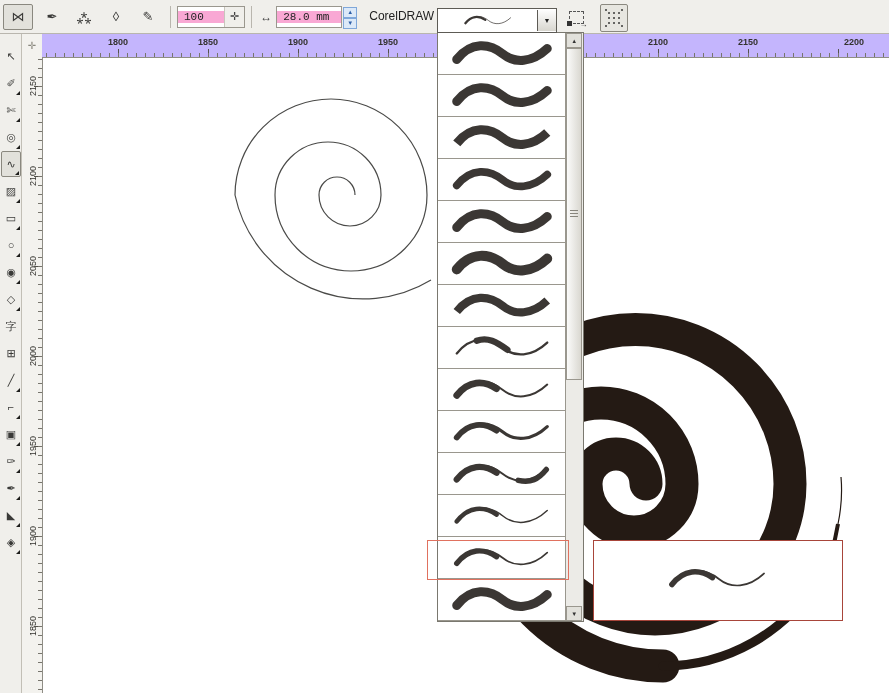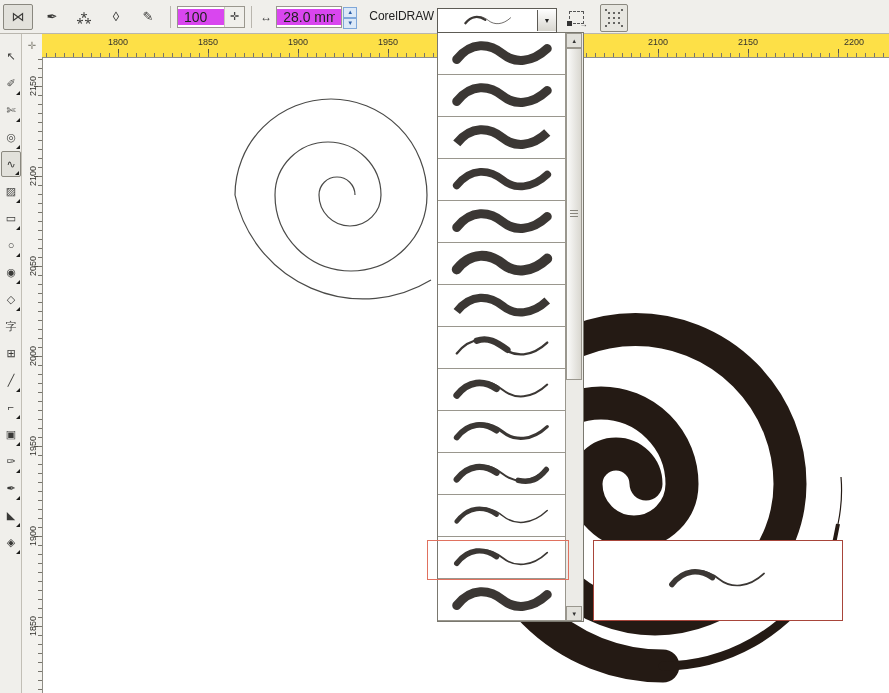--- a/index.html
+++ b/index.html
@@ -8,22 +8,22 @@
 
   
   .propbar{position:absolute;left:0;top:0;width:889px;height:33px;
     background:#f0efeb;border-bottom:1px solid #b9b6ae;z-index:20;
     display:flex;align-items:center;}
   .pen-btn{width:24px;height:24px;margin:0 3px;display:flex;align-items:center;justify-content:center;
     font-size:13px;color:#3a3a38;background:transparent;border:1px solid transparent;}
   .pen-btn.sel{background:#e2e1db;border:1px solid #8a887f;border-radius:2px;width:28px;}
   .vsep{width:1px;height:22px;background:#b9b6ae;margin:0 6px;}
   .field-group{display:flex;align-items:center;border:1px solid #9a978e;background:#fff;height:20px;}
-  .field-text{font-size:14px;color:#222;padding:0 6px;border:none;outline:none;
-    font-family:Liberation Sans, sans-serif;background:#d946ef;}
+  .field-text{font-size:11px;color:#222;padding:0 6px;border:none;outline:none;
+    font-family:Liberation Mono, monospace;background:#f9a8d4;}
   .fg-icon{font-size:11px;color:#444;padding:0 5px;background:#f0efeb;height:100%;
     display:flex;align-items:center;border-left:1px solid #c8c5bc;}
   .lead-icon{font-size:12px;color:#444;margin:0 4px 0 2px;}
   .spinner{display:flex;flex-direction:column;width:14px;height:20px;margin-left:1px;}
   .spinner span{flex:1;font-size:6px;line-height:9px;text-align:center;color:#2d5fa8;
     background:#dce9f8;border:1px solid #7fa7d9;}
   .preset-label{font-size:12px;color:#222;margin:0 14px 0 12px;white-space:nowrap;}
   .combo{position:absolute;left:437px;top:8px;width:118px;height:23px;background:#fff;
     border:1px solid #5d5b55;display:flex;align-items:center;}
   .combo-preview{flex:1;height:100%;display:flex;align-items:center;justify-content:center;}
@@ -35,22 +35,22 @@
   .dashed-ico b{position:absolute;left:-3px;bottom:-3px;width:5px;height:5px;background:#333;}
   .dashed-ico i{position:absolute;right:-5px;bottom:-6px;font-size:8px;color:#333;font-style:normal;}
   .grid-btn{border:1px solid #8a887f;background:#e7e6e0;border-radius:2px;}
   .dots{width:2px;height:2px;background:#3a3a38;border-radius:50%;
     box-shadow:-5px -5px #3a3a38,0 -5px #3a3a38,5px -5px #3a3a38,
                -5px 0 #3a3a38,5px 0 #3a3a38,
                -5px 5px #3a3a38,0 5px #3a3a38,5px 5px #3a3a38,
                -8px -8px #3a3a38,8px -8px #3a3a38,-8px 8px #3a3a38,8px 8px #3a3a38;}
 
   
-  .h-ruler{position:absolute;left:22px;top:34px;width:867px;height:23px;background:#fde047;
-    border-bottom:1px solid #8f8d85;z-index:10;}
+  .h-ruler{position:absolute;left:22px;top:34px;width:867px;height:23px;background:#c4b5fd;
+    border-bottom:1px solid #8f8d85;z-index:10;font-weight:bold;}
   .h-ruler::after{content:"";position:absolute;left:6px;right:0;bottom:0;height:4px;
     background:repeating-linear-gradient(to right,#77756d 0 1px,transparent 1px 9px);}
   .h-label{position:absolute;top:3px;transform:translateX(-50%);font-size:9px;color:#33322e;}
   .h-tick{position:absolute;bottom:0;width:1px;height:8px;background:#55534d;}
   .v-ruler{position:absolute;left:22px;top:57px;width:20px;height:636px;background:#f3f2ee;
     border-right:1px solid #8f8d85;z-index:10;}
   .v-ruler::after{content:"";position:absolute;top:2px;bottom:0;right:0;width:4px;
     background:repeating-linear-gradient(to bottom,#77756d 0 1px,transparent 1px 9px);}
   .v-label{position:absolute;left:1px;transform:translateY(-50%) rotate(-90deg);
     font-size:9px;color:#33322e;transform-origin:center;}

